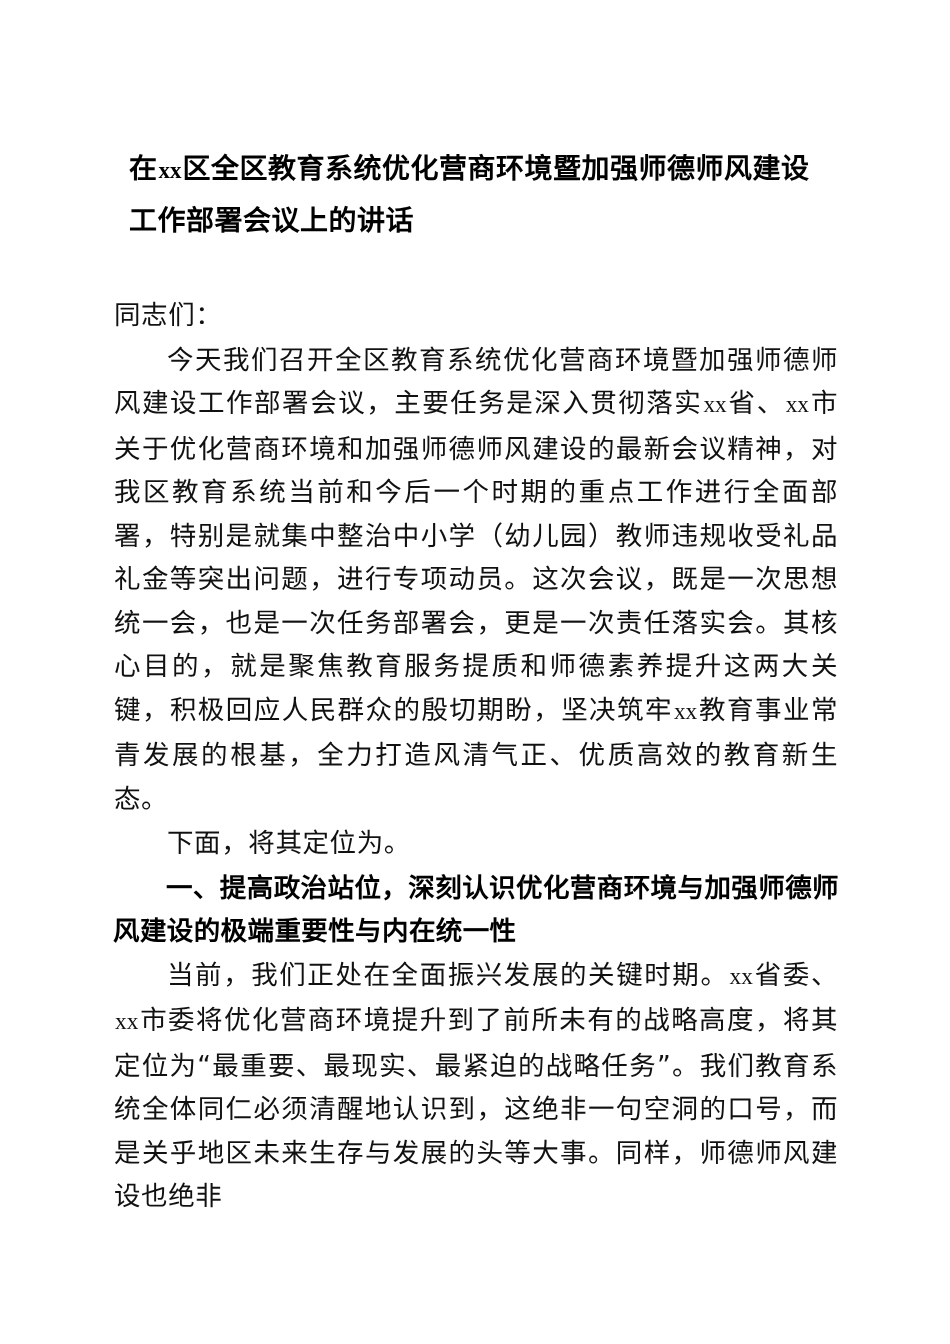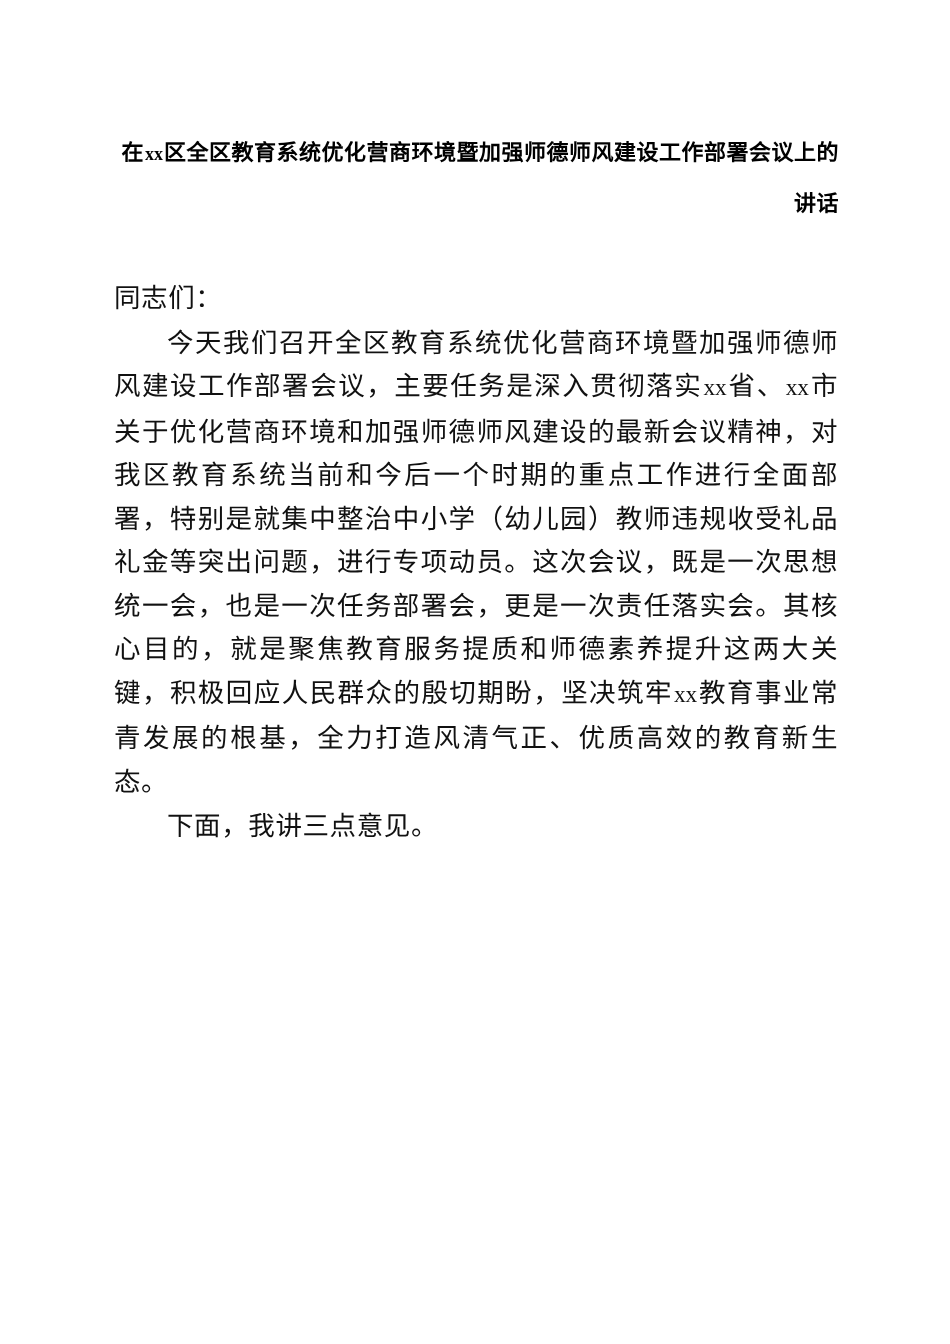--- a/index.html
+++ b/index.html
@@ -30,27 +30,27 @@
   
   .doc-body {
     position: absolute;
     left: 113px;
     top: 0;
     width: 726px;
   }
 
   
   .doc-title {
-    margin: 0;
+    margin: 16px;
     padding-top: 128px;
     font-family: "Liberation Serif", "DejaVu Serif", serif;
     font-weight: bold;
-    font-size: 22px;
+    font-size: 28px;
     line-height: 50px;
-    text-align: right;
+    text-align: left;
     letter-spacing: 0.5px;
     color: #000000;
   }
 
   
   .para {
     margin: 1px;
     font-family: "DejaVu Sans", "Liberation Sans", sans-serif;
     font-size: 26.5px;
     line-height: 43.5px;
@@ -107,18 +107,20 @@
 
 <div class="page">
   <div class="doc-body">
 
     <h1 class="doc-title">在<span class="latin">xx</span>区全区教育系统优化营商环境暨加强师德师风建设工作部署会议上的讲话</h1>
 
     <p class="para salutation">同志们：</p>
 
     <p class="para indent">今天我们召开全区教育系统优化营商环境暨加强师德师风建设工作部署会议，主要任务是深入贯彻落实<span class="latin">xx</span>省、<span class="latin">xx</span>市关于优化营商环境和加强师德师风建设的最新会议精神，对我区教育系统当前和今后一个时期的重点工作进行全面部署，特别是就集中整治中小学（幼儿园）教师违规收受礼品礼金等突出问题，进行专项动员。这次会议，既是一次思想统一会，也是一次任务部署会，更是一次责任落实会。其核心目的，就是聚焦教育服务提质和师德素养提升这两大关键，积极回应人民群众的殷切期盼，坚决筑牢<span class="latin">xx</span>教育事业常青发展的根基，全力打造风清气正、优质高效的教育新生态。</p>
 
-    <p class="para indent tight">下面，我讲三点意见。</p>
+    <p class="para indent tight">下面，将其定位为。</p>
 
+    <p class="section-heading">一、提高政治站位，深刻认识优化营商环境与加强师德师风建设的极端重要性与内在统一性</p>
 
+    <p class="para indent tight">当前，我们正处在全面振兴发展的关键时期。<span class="latin">xx</span>省委、<span class="latin">xx</span>市委将优化营商环境提升到了前所未有的战略高度，将其定位为“最重要、最现实、最紧迫的战略任务”。我们教育系统全体同仁必须清醒地认识到，这绝非一句空洞的口号，而是关乎地区未来生存与发展的头等大事。同样，师德师风建设也绝非</p>
 
   </div>
 </div>
 
 </body></html>

